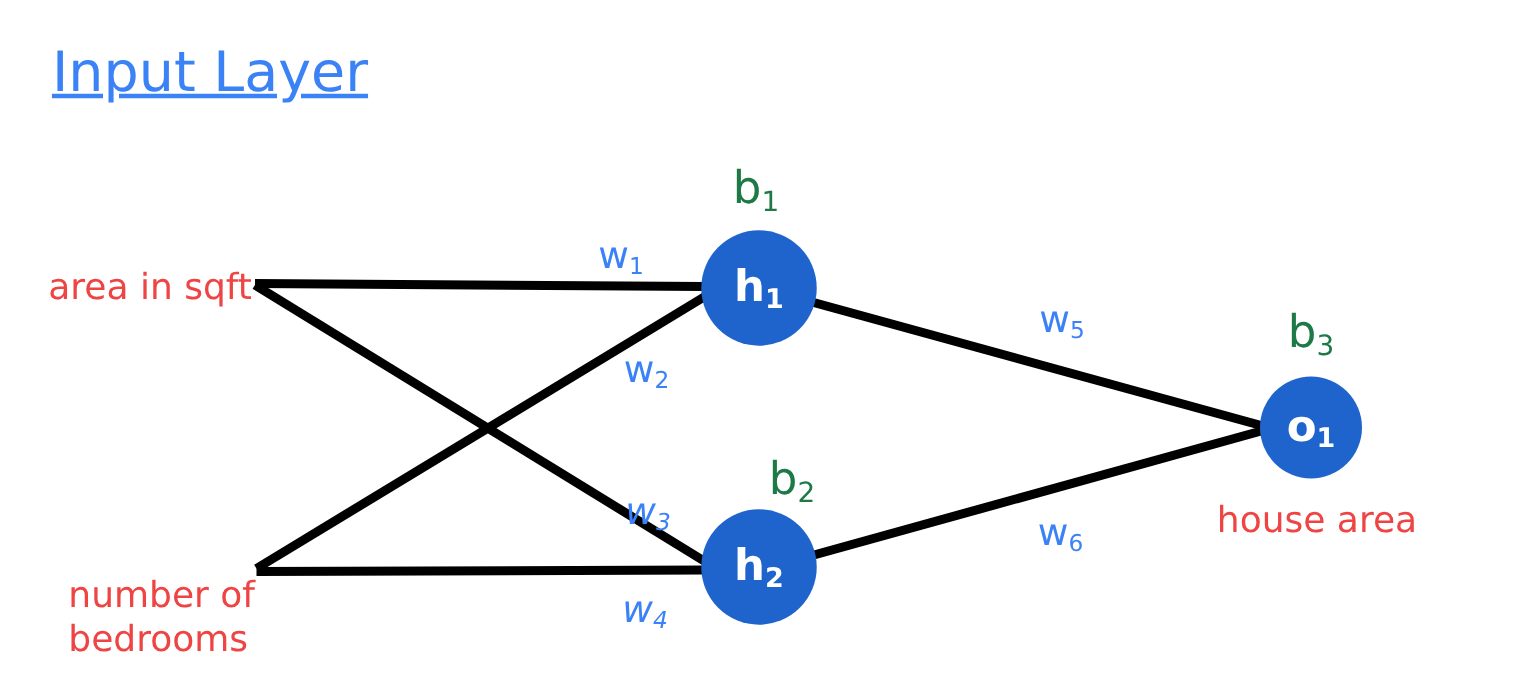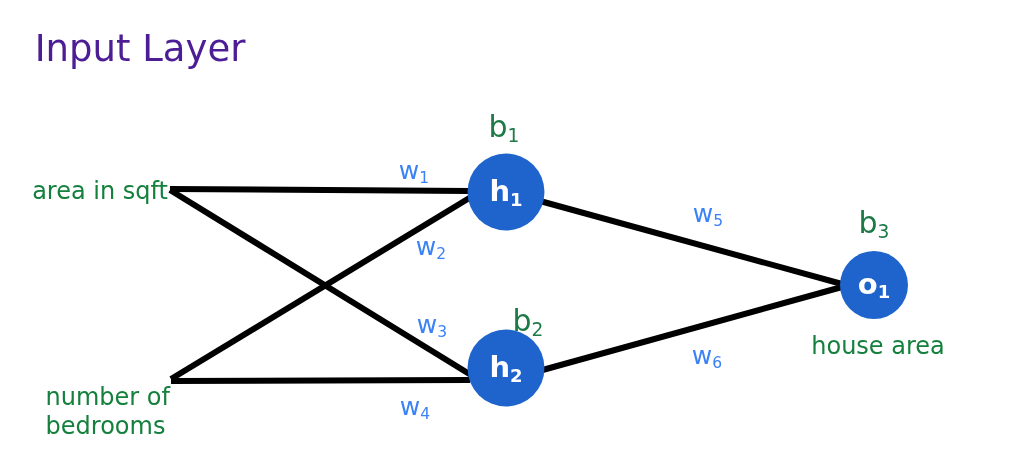--- a/index.html
+++ b/index.html
@@ -20,31 +20,32 @@
     position: absolute;
     left: 0;
     top: 0;
     width: 1024px;
     height: 459px;
   }
   .layer-title {
     position: absolute;
     font-size: 37px;
     font-weight: 400;
-    color: #4c1d95;
+    color: #3b82f6;
     white-space: nowrap;
     text-align: right;
     transform: translate(-50%, -50%);
     letter-spacing: 0px;
+    text-decoration: underline;
   }
   .io-label {
     position: absolute;
     font-size: 24px;
     font-weight: 400;
-    color: #15803d;
+    color: #ef4444;
     white-space: nowrap;
     line-height: 1.22;
     transform: translate(-50%, -50%);
   }
   .io-label.left-anchor {
     transform: translate(-100%, -50%);
     text-align: left;
   }
   .weight-label {
     position: absolute;
@@ -113,39 +114,39 @@
 
   <div class="io-label left-anchor" style="left:170px; top:378px;margin-top:34px;">
     <div>number of</div>
     <div>bedrooms</div>
   </div>
 
   <div class="weight-label" style="left:414px; top:170px;"><span>w</span><sub>1</sub></div>
 
   <div class="weight-label" style="left:431px; top:246px;"><span>w</span><sub>2</sub></div>
 
-  <div class="weight-label" style="left:432px; top:324px;"><span>w</span><sub>3</sub></div>
+  <div class="weight-label" style="left:432px; top:341px;font-style:italic;"><span>w</span><sub>3</sub></div>
 
-  <div class="weight-label" style="left:415px; top:406px;"><span>w</span><sub>4</sub></div>
+  <div class="weight-label" style="left:430px; top:406px;font-style:italic;"><span>w</span><sub>4</sub></div>
 
   <div class="weight-label" style="left:708px; top:213px;"><span>w</span><sub>5</sub></div>
 
   <div class="weight-label" style="left:707px; top:355px;"><span>w</span><sub>6</sub></div>
 
   <div class="bias-label" style="left:504px; top:126px; color:#1d7a47;"><span>b</span><sub>1</sub></div>
 
   <div class="bias-label" style="left:528px; top:320px; color:#1d7a47;"><span>b</span><sub>2</sub></div>
 
   <div class="bias-label" style="left:874px; top:222px; color:#1d7a47;"><span>b</span><sub>3</sub></div>
 
   <div class="node" style="left:506px; top:192px; width:77px; height:77px; background:#1f64cc;">
     <span class="node-text"><span>h</span><sub>1</sub></span>
   </div>
 
-  <div class="node" style="left:506px; top:368px; width:77px; height:77px; background:#1f64cc;">
+  <div class="node" style="left:506px; top:378px; width:77px; height:77px; background:#1f64cc;">
     <span class="node-text"><span>h</span><sub>2</sub></span>
   </div>
 
   <div class="node" style="left:874px; top:285px; width:68px; height:68px; background:#1f64cc;">
     <span class="node-text"><span>o</span><sub>1</sub></span>
   </div>
 
   <div class="io-label" style="left:878px; top:347px;">house area</div>
 
 </div>

